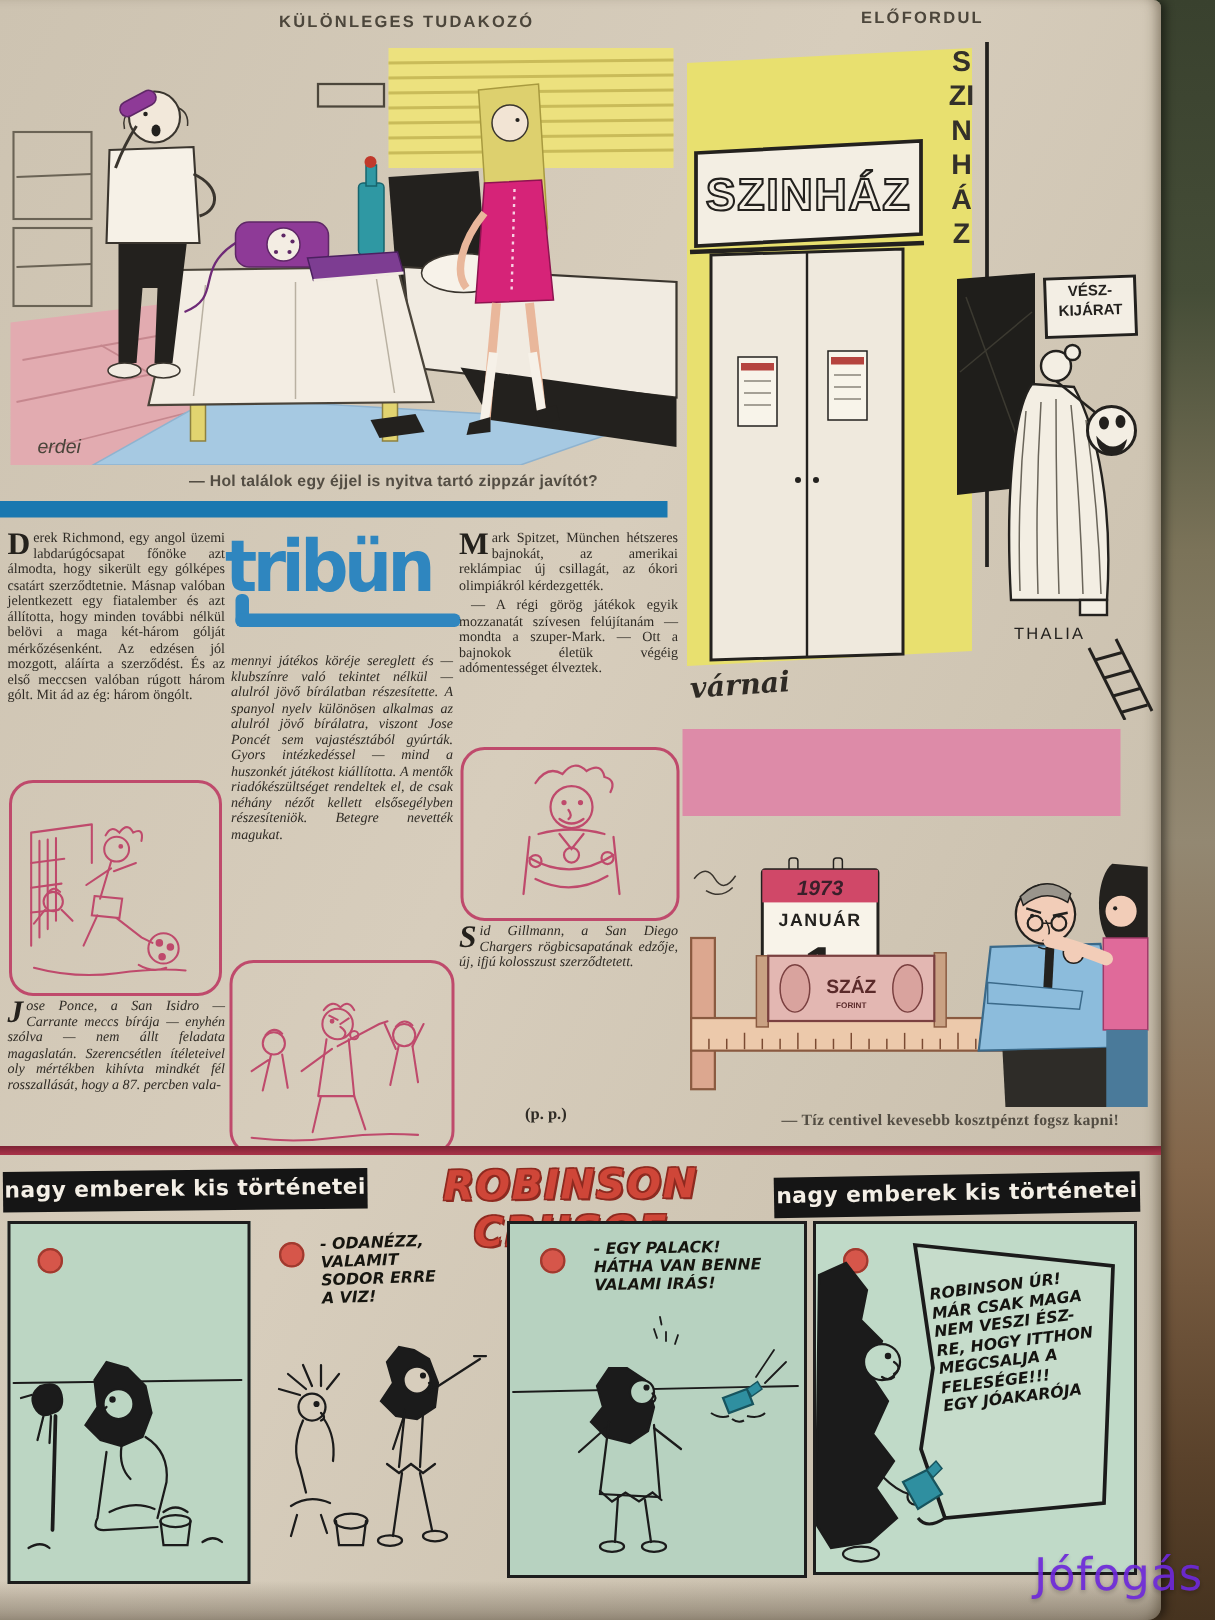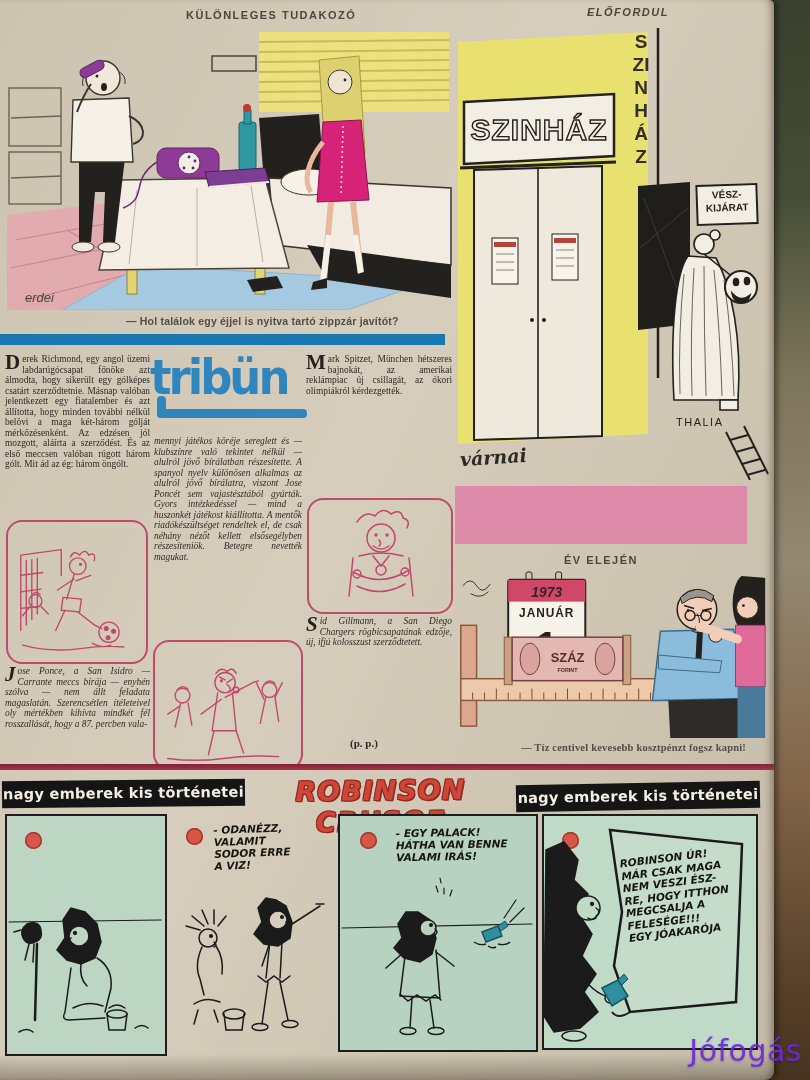--- a/index.html
+++ b/index.html
@@ -49,21 +49,21 @@
   .bottom-shade{position:absolute;left:0;bottom:0;width:774px;height:26px;
                 background:linear-gradient(180deg,transparent,rgba(56,44,28,.38));}
   svg text{font-family:"Liberation Sans",sans-serif;}
 </style>
 </head>
 <body>
 
 <div class="paper">
 
   <div class="abs kicker" style="left:152px;top:9px;margin-left:34px;">KÜLÖNLEGES TUDAKOZÓ</div>
-  <div class="abs kicker" style="left:587px;top:6px;font-style:italic;">ELŐFORDUL</div>
+  <div class="abs kicker" style="left:574px;top:6px;">ELŐFORDUL</div>
 
   <svg class="abs" style="left:6px;top:30px;" width="448" height="280" viewBox="0 0 446 280">
 
     <g>
       <rect x="252" y="2" width="190" height="80" fill="#ece17e"></rect>
       <g stroke="#c9bb59" stroke-width="2">
         <line x1="252" y1="12" x2="442" y2="10"></line>
           <line x1="252" y1="22" x2="442" y2="20"></line>
         <line x1="252" y1="32" x2="442" y2="30"></line>
           <line x1="252" y1="42" x2="442" y2="40"></line>
@@ -219,20 +219,21 @@
         <circle cx="118" cy="52" r="8"></circle>
           <path d="M112,46 q6,-7 12,-1 M114,60 l-6,28 M124,60 l4,26"></path>
         <path d="M112,62 L104,44 M124,60 L132,44"></path>
         <path d="M8,126 q30,4 60,0 t60,-2"></path>
       </g>
     </svg>
   </div>
 
   <div class="abs serif" style="left:306px;top:354px;width:146px;">
     <p><span class="dropcap">M</span><span>ark Spitzet, München hétszeres bajnokát, az amerikai reklámpiac új csillagát, az ókori olimpiákról kérdezgették.</span></p>
+    <p style="text-indent:8px;">— A régi görög játékok egyik mozzanatát szívesen felújítanám — mondta a szuper-Mark. — Ott a bajnokok életük végéig adómentességet élveztek.</p>
   </div>
 
   <div class="doodle-box" style="left:307px;top:498px;width:142px;height:112px;">
     <svg width="138" height="108" viewBox="0 0 138 108">
       <g stroke="#bf4a6c" fill="none" stroke-width="1.5" stroke-linecap="round">
         <path d="M48,22 q8,-12 18,-6 q8,-10 16,-2 q10,-6 12,4 q8,2 4,10"></path>
         <circle cx="72" cy="38" r="14"></circle>
         <circle cx="67" cy="35" r="1" fill="#bf4a6c"></circle>
           <circle cx="78" cy="35" r="1" fill="#bf4a6c"></circle>
         <path d="M64,46 q8,6 16,0 M70,40 q3,4 0,6"></path>
@@ -311,21 +312,20 @@
     </g>
   </svg>
 
   <div class="abs vertsign" style="left:631px;top:30px;">SZINHÁZ</div>
   <div class="abs exitsign" style="left:696px;top:184px;width:58px;height:34px;">VÉSZ-
 KIJÁRAT</div>
 
   <div class="abs sig" style="left:460px;top:446px;transform:rotate(-4deg);">várnai</div>
 
   <div class="bar" style="left:455px;top:486px;width:292px;height:58px;background:#dd8ba8;"></div>
-  <div class="abs kicker" style="left:455px;top:554px;width:292px;text-align:center;">ÉV ELEJÉN</div>
 
   <svg class="abs" style="left:455px;top:568px;" width="312" height="170" viewBox="0 0 312 172">
     <path d="M6,18 q8,-10 14,0 t14,-2 M14,26 q10,6 18,-2" stroke="#3a352e" fill="none"></path>
     <g>
       <rect x="70" y="4" width="6" height="10" rx="2" fill="none" stroke="#23211e"></rect>
       <rect x="100" y="4" width="6" height="10" rx="2" fill="none" stroke="#23211e"></rect>
       <rect x="52" y="12" width="78" height="88" rx="2" fill="#f8f3e9" stroke="#23211e" stroke-width="2"></rect>
       <rect x="52" y="12" width="78" height="22" fill="#d04868"></rect>
       <text x="91" y="29" text-anchor="middle" font-size="14" font-weight="700" font-style="italic" fill="#3a1f2a">1973</text>
       <text x="91" y="50" text-anchor="middle" font-size="12" font-weight="700" letter-spacing="1" fill="#23211e">JANUÁR</text>

